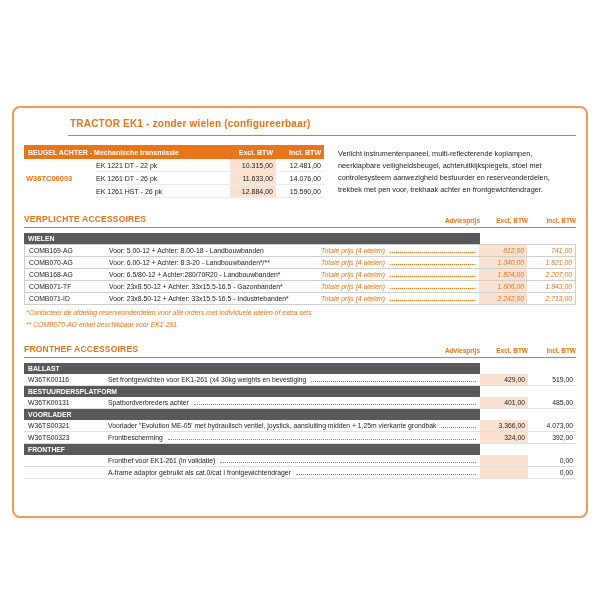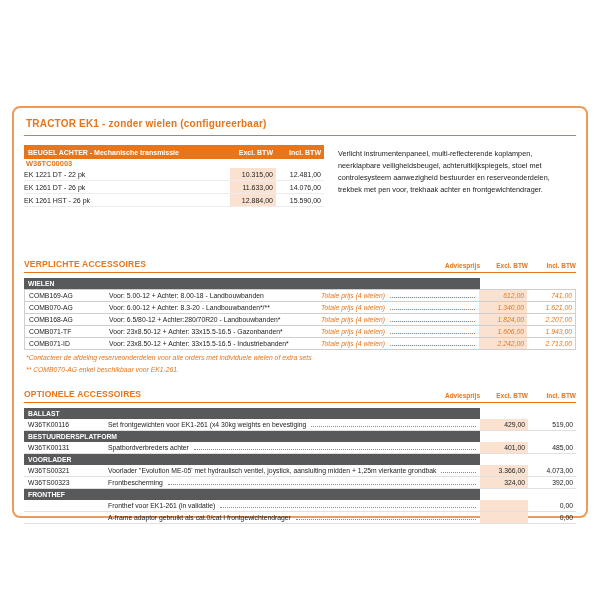--- a/index.html
+++ b/index.html
@@ -2,44 +2,44 @@
 <html><head>
 <meta charset="utf-8">
 <style>
   * { margin:0; padding:0; box-sizing:border-box; }
   html,body { width:600px; height:600px; background:#ffffff; font-family:"Liberation Sans", sans-serif; }
   .sheet { position:relative; width:600px; height:600px; background:#fff; overflow:hidden; }
   .frame { position:absolute; left:12px; top:106px; width:576px; height:412px;
            border:2px solid #f09a5a; border-radius:8px; padding:8px 10px; background:#fff; }
 
   .title { color:#e8751a; font-size:10px; font-weight:bold; padding:2px 0 6px 2px;
-           border-bottom:1px solid #e8751a; letter-spacing:.2px; }
+           border-bottom:1px solid #e8751a; letter-spacing:.2px;margin-left:44px; }
 
   
   .top-section { display:flex; margin-top:9px; gap:14px; }
   .beugel-table { width:300px; flex:none; }
   .beugel-header { display:flex; background:#e8751a; color:#fff; font-size:7px; font-weight:bold;
                    height:14px; align-items:center; padding:0 3px 0 4px; }
   .bh-label { flex:1; }
   .bh-excl { width:46px; text-align:right; }
   .bh-incl { width:48px; text-align:right; }
-  .beugel-body { display:flex;flex-direction:column; }
+  .beugel-body { display:flex; }
   .beugel-code { width:72px; display:flex; align-items:center; color:#e8751a; font-weight:bold;
                  font-size:7.5px; padding-left:2px; }
   .beugel-rows { flex:1; }
   .beugel-row { display:flex; height:13px; align-items:stretch; font-size:7px; color:#222;
                 border-bottom:1px solid #ececec; }
   .br-model { flex:1; line-height:13px; }
   .br-excl { width:46px; text-align:right; background:#fbe2d0; line-height:13px; padding-right:3px; }
   .br-incl { width:48px; text-align:right; line-height:13px; padding-right:3px; }
   .top-desc { flex:1; font-size:7.3px; color:#1c1c1c; line-height:1.65; padding:3px 2px 0 0; }
 
   
   .sec-head { display:flex; align-items:flex-end; border-bottom:1px solid #e8751a; padding-bottom:3px; }
-  .sec-head.first { margin-top:52px; }
+  .sec-head.first { margin-top:16px; }
   .sec-head.second { margin-top:15px; }
   .sec-title { flex:1; color:#e8751a; font-weight:bold; font-size:8.5px; letter-spacing:.2px; }
   .sec-col { color:#e8751a; font-weight:bold; font-size:6.5px; text-align:right; }
   .col-advies-h { width:64px; }
   .col-excl-h { width:48px; }
   .col-incl-h { width:48px; }
 
   
   .acc-table { margin-top:5px; }
   .group-bar { background:#58595b; color:#fff; font-size:6.8px; font-weight:bold; height:11px;
@@ -164,21 +164,21 @@
           <span class="c-excl"><span class="price-orange">2.242,00</span></span>
           <span class="c-incl"><span class="price-orange">2.713,00</span></span>
         </div>
 
       </div>
       <div class="footnote">*Contacteer de afdeling reserveonderdelen voor alle orders met individuele wielen of extra sets</div>
       <div class="footnote">** COMB070-AG enkel beschikbaar voor EK1-261.</div>
     </div>
 
     <div class="sec-head second">
-      <span class="sec-title">OPTIONELE ACCESSOIRES</span>
+      <span class="sec-title">FRONTHEF ACCESSOIRES</span>
       <span class="sec-col col-advies-h">Adviesprijs</span>
       <span class="sec-col col-excl-h">Excl. BTW</span>
       <span class="sec-col col-incl-h">Incl. BTW</span>
     </div>
 
     <div class="acc-table">
 
       <div class="group-bar">BALLAST</div>
       <div class="acc-row">
         <span class="c-code">W36TK00116</span>

